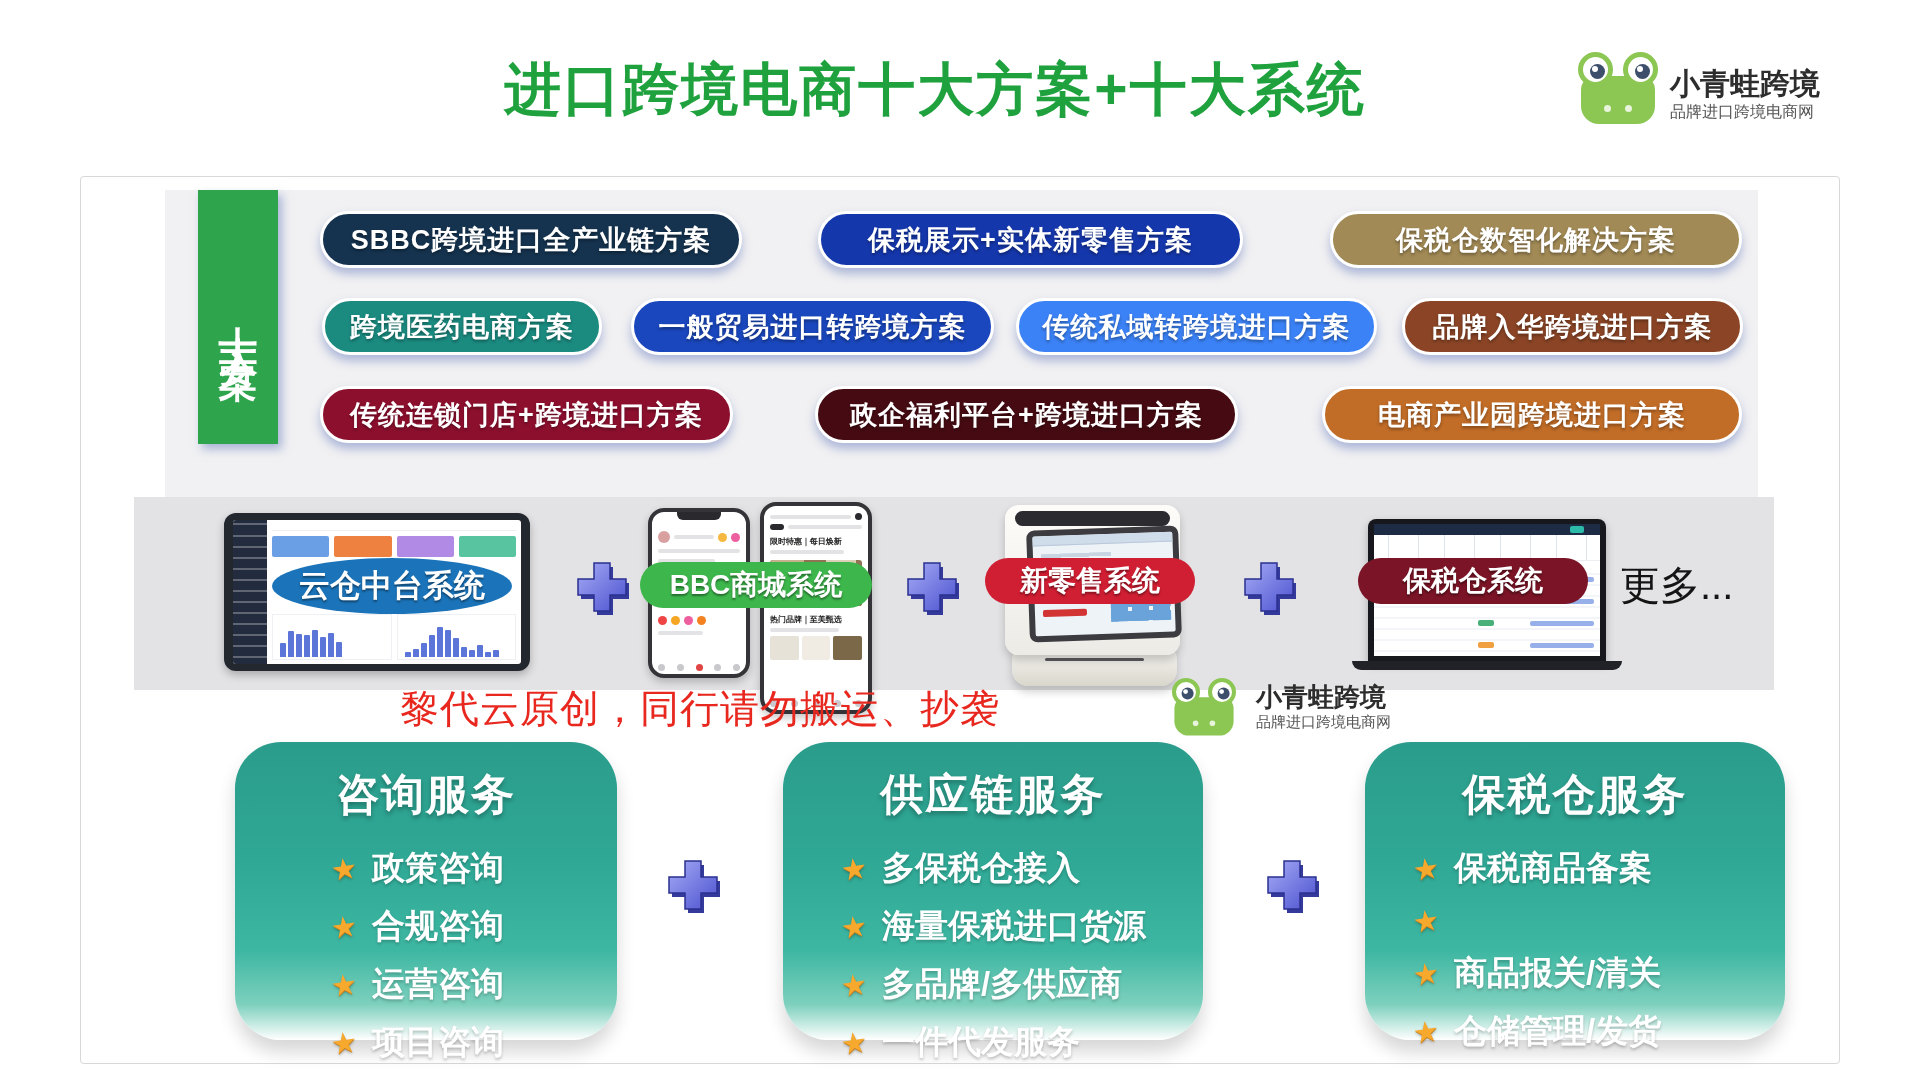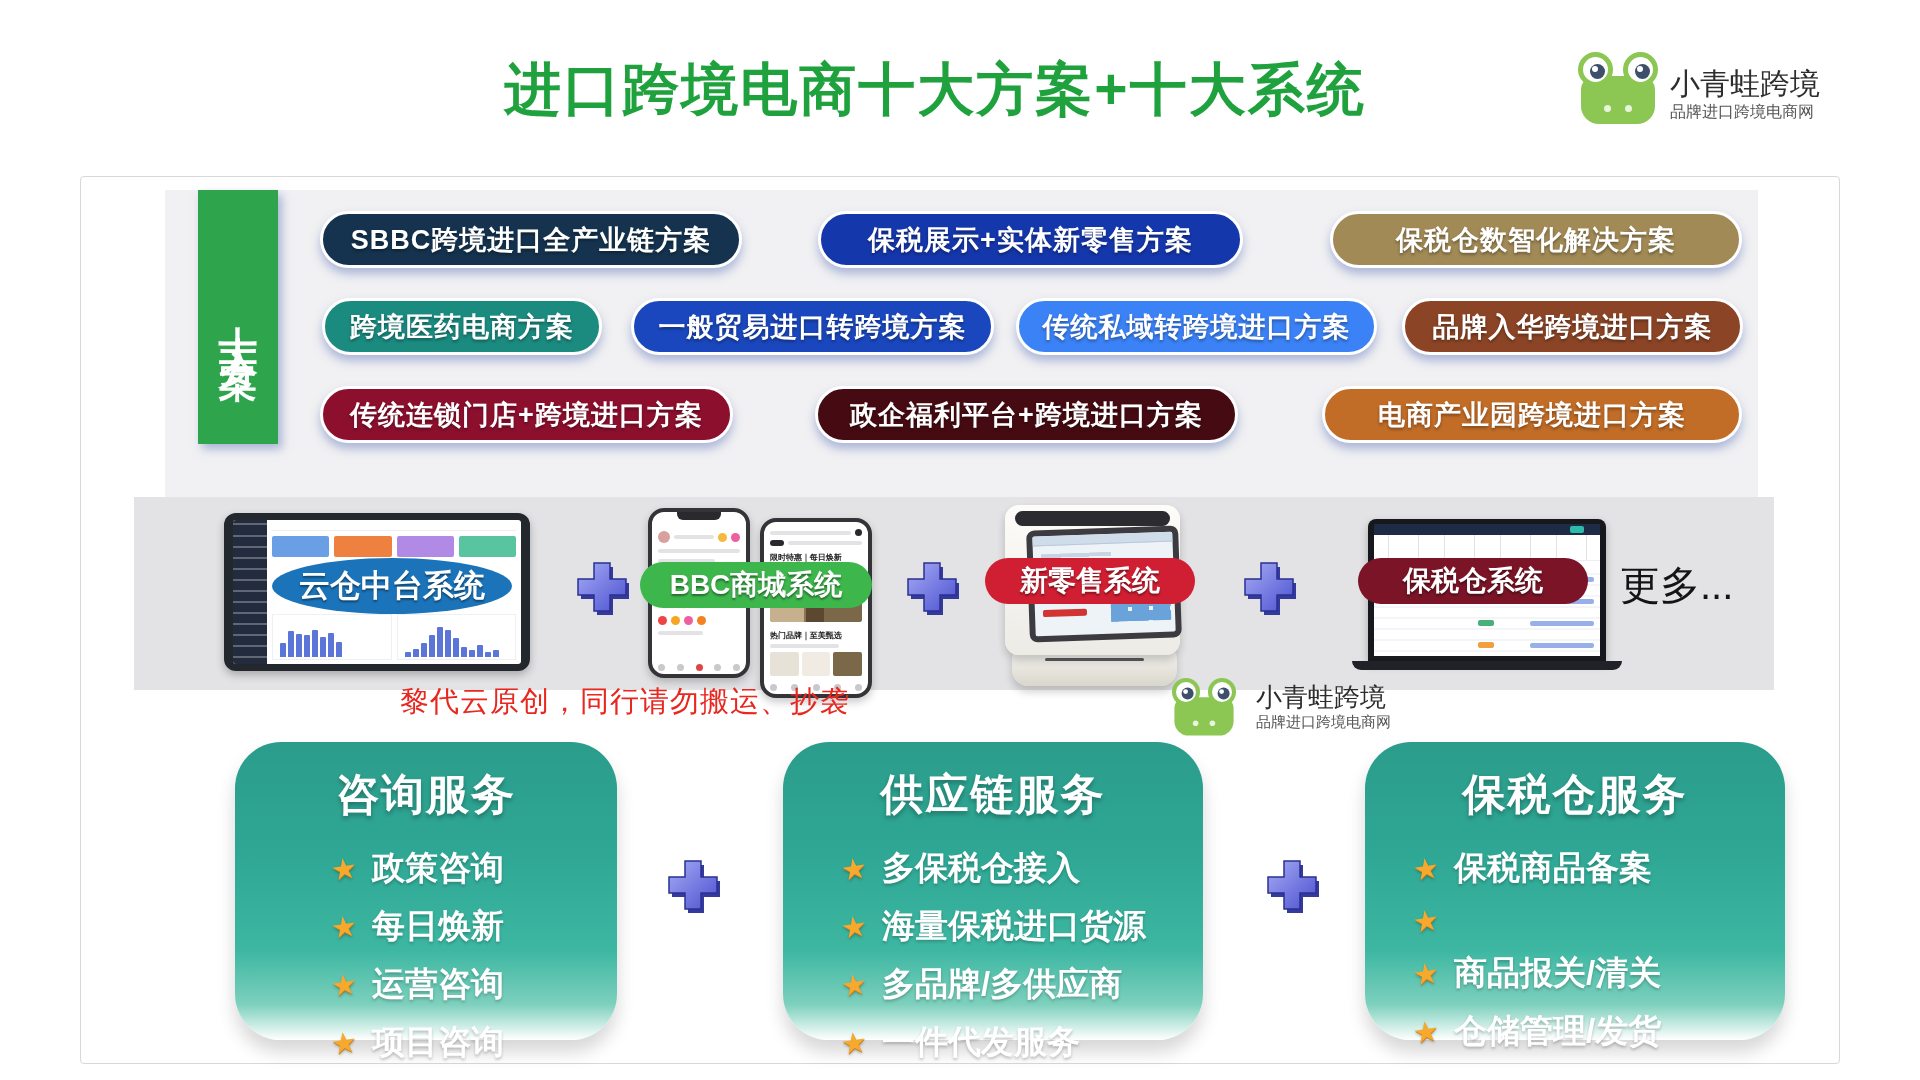--- a/index.html
+++ b/index.html
@@ -3,21 +3,21 @@
 <meta charset="utf-8">
 <style>
   * { margin:0; padding:0; box-sizing:border-box; }
   body { background:#fff; font-family:"Liberation Sans","DejaVu Sans",sans-serif; }
   .page { position:relative; width:1920px; height:1080px; background:#fff; overflow:hidden; }
 
   
   .title { position:absolute; top:52px; left:0; width:1870px; text-align:center;
            font-size:57px; font-weight:900; color:#1fa23e; letter-spacing:2px; }
   .brand { position:absolute; }
-  .brand .b-name { position:absolute; left:92px; top:12px; font-size:30px; font-weight:400; color:#2d2d2d; white-space:nowrap; }
+  .brand .b-name { position:absolute; left:92px; top:12px; font-size:30px; font-weight:700; color:#2d2d2d; white-space:nowrap; }
   .brand .b-tag  { position:absolute; left:92px; top:50px; font-size:16px; color:#555; white-space:nowrap; }
   .brand2 .b-name { left:84px; top:2px; font-size:26px; }
   .brand2 .b-tag  { left:84px; top:35px; font-size:15px; }
 
   
   .frog { position:absolute; width:80px; height:72px; }
   .frog .eye { position:absolute; top:0; width:35px; height:35px; background:#fff;
                border:5px solid #8cc653; border-radius:50%; z-index:2; }
   .frog .eye.l { left:0; } .frog .eye.r { right:0; }
   .frog .pupil { position:absolute; right:3px; bottom:3px; width:15px; height:15px;
@@ -122,21 +122,21 @@
             background-image:repeating-linear-gradient(90deg, transparent 0 14px, #dfe3ea 14px 15px, #fff 15px 44px, #dfe3ea 44px 45px, transparent 45px 56px);
             background-size:100% 9px; background-repeat:repeat-y; background-position:0 4px; }
   .lp-table { position:absolute; left:0; right:0; top:40px; bottom:0;
             background-image:repeating-linear-gradient(180deg,#fff 0 9px,#f3f5f9 9px 11px); }
   .lp-chip { position:absolute; width:16px; height:6px; border-radius:2px; background:#49b07a; }
   .lp-links { position:absolute; right:6px; width:64px; height:5px; background:#6b8fe0; opacity:.7; border-radius:2px; }
   .lp-base { position:absolute; left:1352px; top:661px; width:270px; height:9px;
             background:#202228; border-radius:0 0 12px 12px; z-index:1; }
 
   
-  .watermark { position:absolute; left:400px; top:682px; font-size:29px; font-weight:500;
+  .watermark { position:absolute; left:400px; top:682px; font-size:39px; font-weight:500;
                color:#e8271f; letter-spacing:1px; white-space:nowrap; z-index:7; }
 
   
   .svc { position:absolute; top:742px; height:298px; border-radius:46px; color:#fff;
          background:linear-gradient(180deg,#2b9c8b 0%,#2fa895 40%,#3db7a2 70%,#7dd0bd 88%,#ffffff 100%);
          box-shadow:0 12px 18px rgba(0,0,0,.16); z-index:6; }
   .svc-title { text-align:center; margin-top:24px; font-size:43px; font-weight:800;
          text-shadow:0 3px 4px rgba(0,0,0,.28); letter-spacing:2px; }
   .svc-items { margin-top:22px; display:flex; flex-direction:column; gap:13px; }
   .svc-item { display:flex; align-items:center; gap:15px; font-size:33px; font-weight:600;
@@ -271,21 +271,21 @@
     </div>
     <div class="ph-tabbar">
         <i></i>
         <i></i>
         <i style="background:#e04444;"></i>
         <i></i>
         <i></i>
       </div>
   </div>
 
-  <div class="phone" style="left:760px; top:518px; width:112px; height:180px;">
+  <div class="phone" style="left:760px; top:502px; width:112px; height:212px;">
     <div class="ph-body">
       <div class="ph-row" style="margin-top:2px;">
         <span class="ln" style="flex:1; margin-top:0;"></span>
         <span class="dot" style="background:#2a2a2e; width:7px; height:7px;"></span>
       </div>
       <div class="ph-row" style="margin-top:4px;">
         <span class="dot" style="background:#2a2a2e; width:14px; height:6px; border-radius:3px;"></span>
         <span class="ln" style="flex:1; margin-top:0;"></span>
       </div>
       <div class="ph-caption">限时特惠｜每日焕新</div>
@@ -381,21 +381,21 @@
 
   <div class="svc" style="left:235px; width:382px;">
     <div class="svc-title">咨询服务</div>
     <div class="svc-items" style="padding-left:96px;">
       <div class="svc-item">
           <span class="star">★</span>
           <span>政策咨询</span>
         </div>
       <div class="svc-item">
           <span class="star">★</span>
-          <span>每日焕新</span>
+          <span>合规咨询</span>
         </div>
       <div class="svc-item">
           <span class="star">★</span>
           <span>运营咨询</span>
         </div>
       <div class="svc-item">
           <span class="star">★</span>
           <span>项目咨询</span>
         </div>
     </div>

